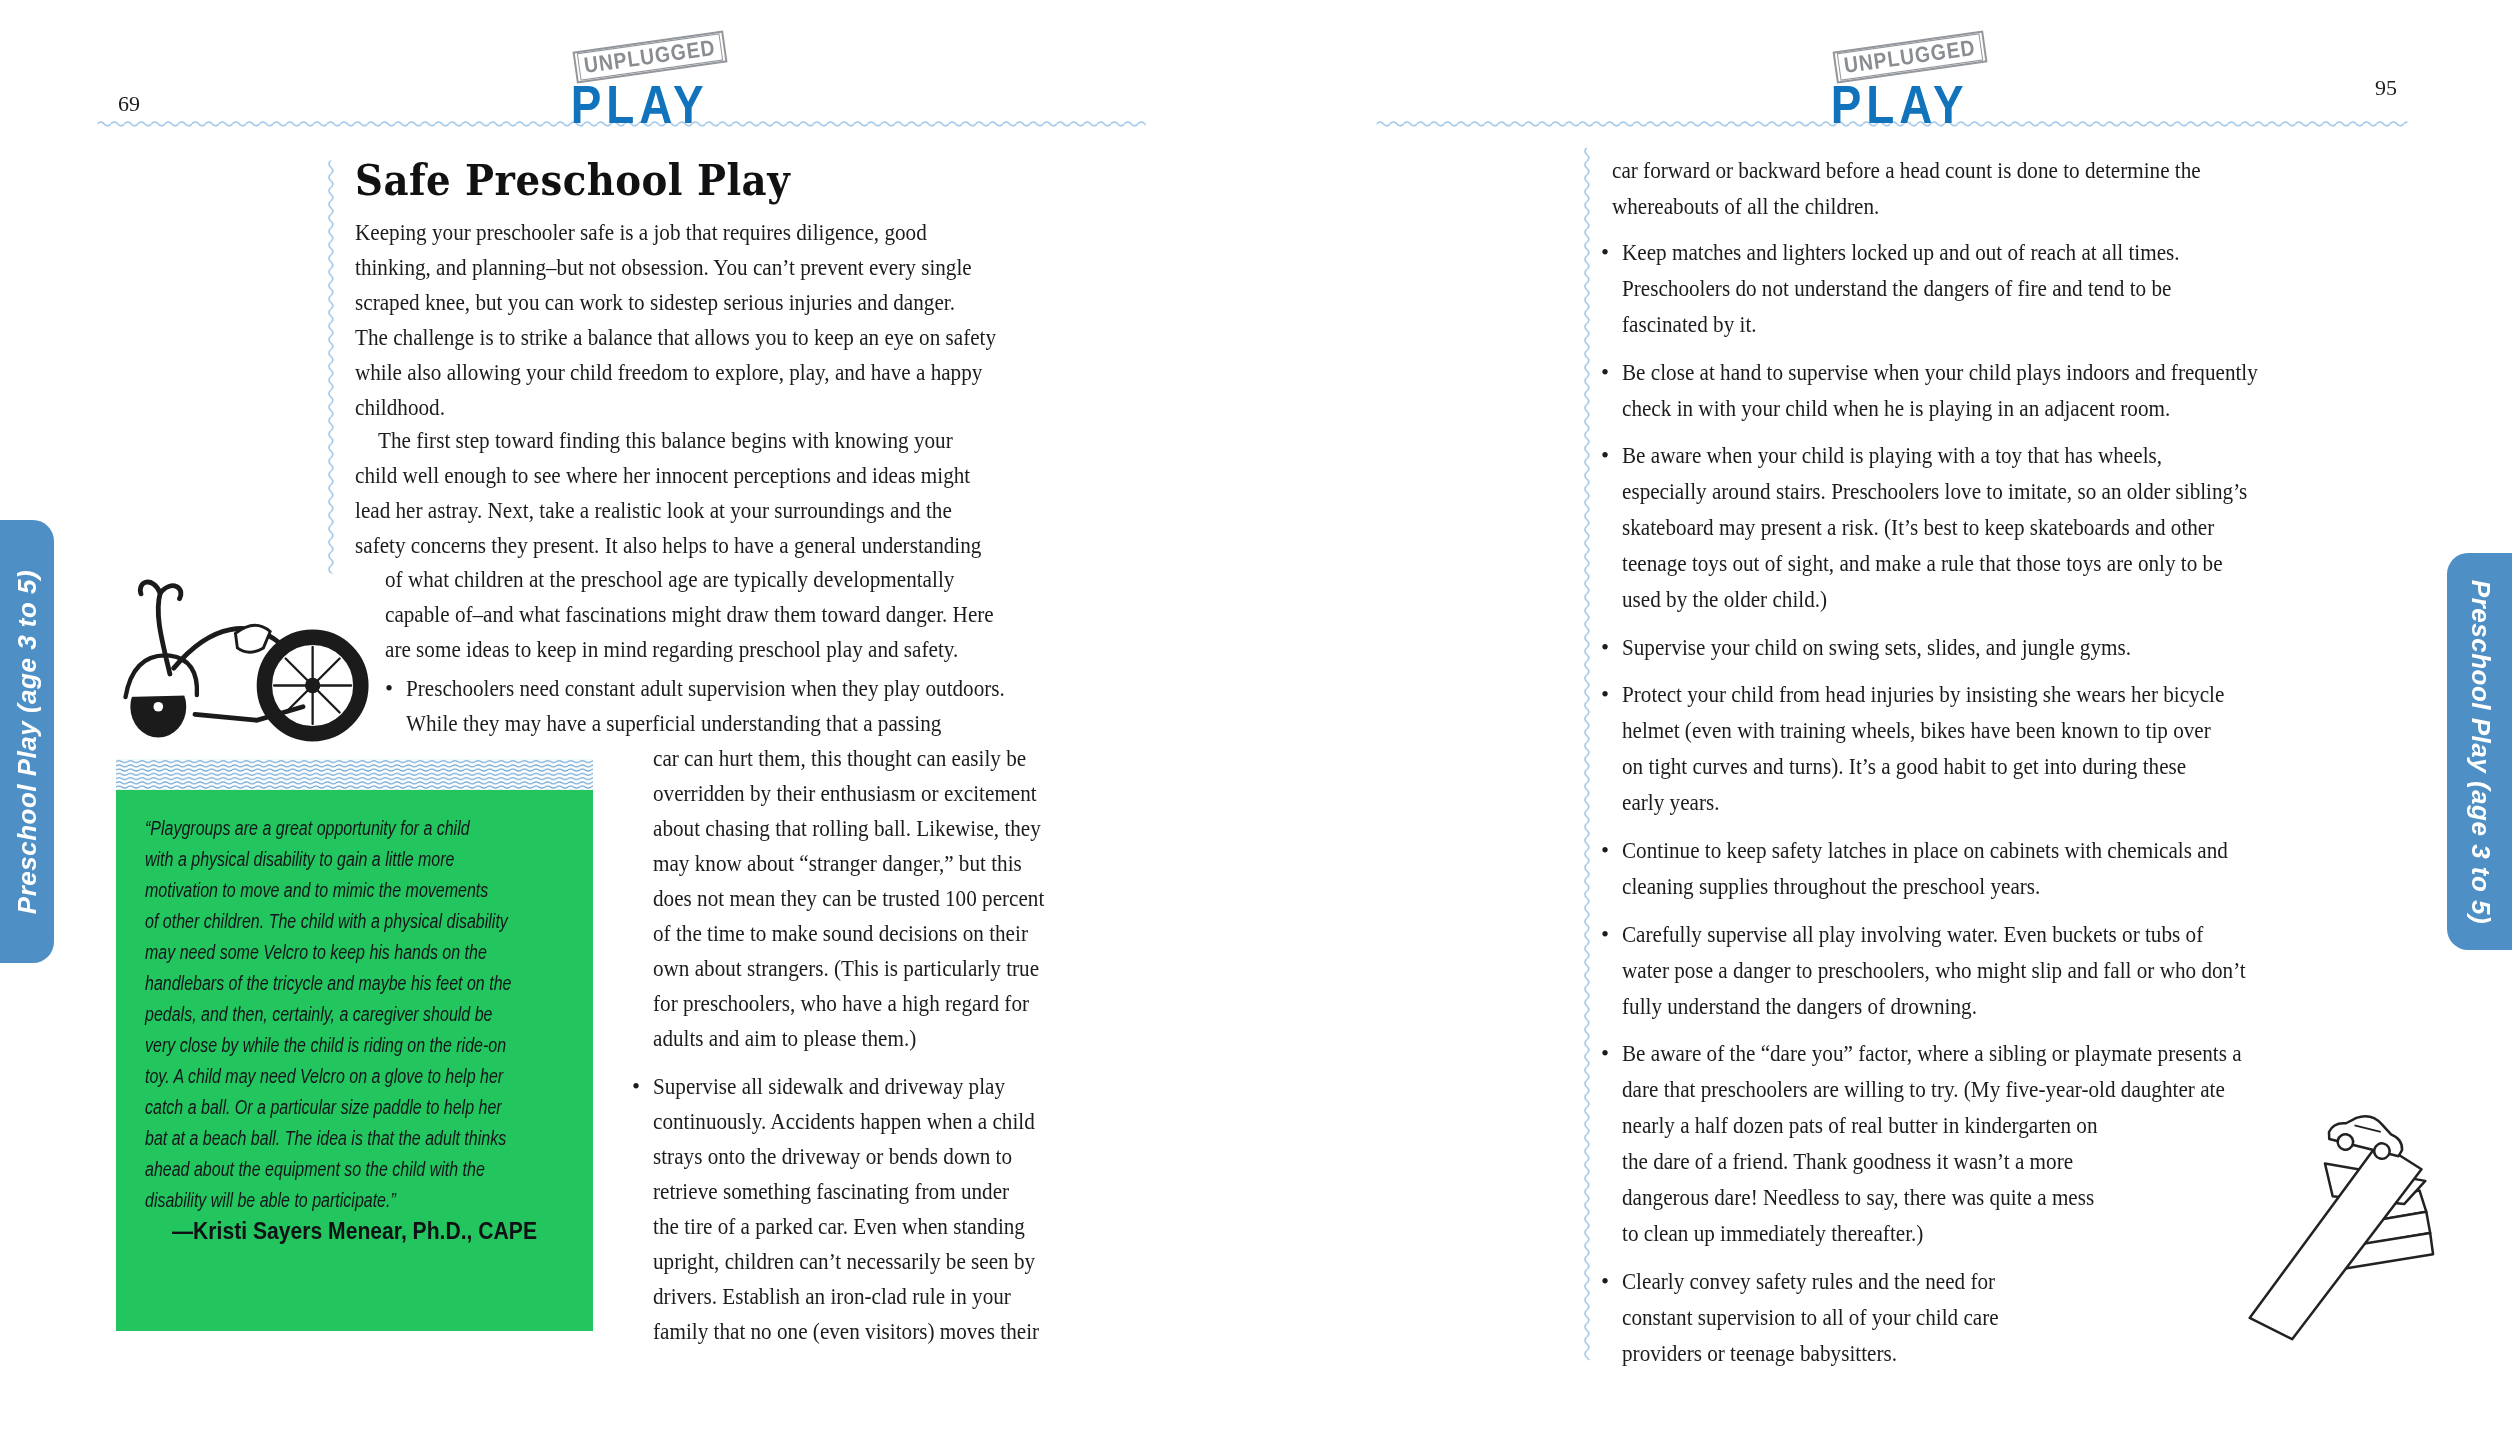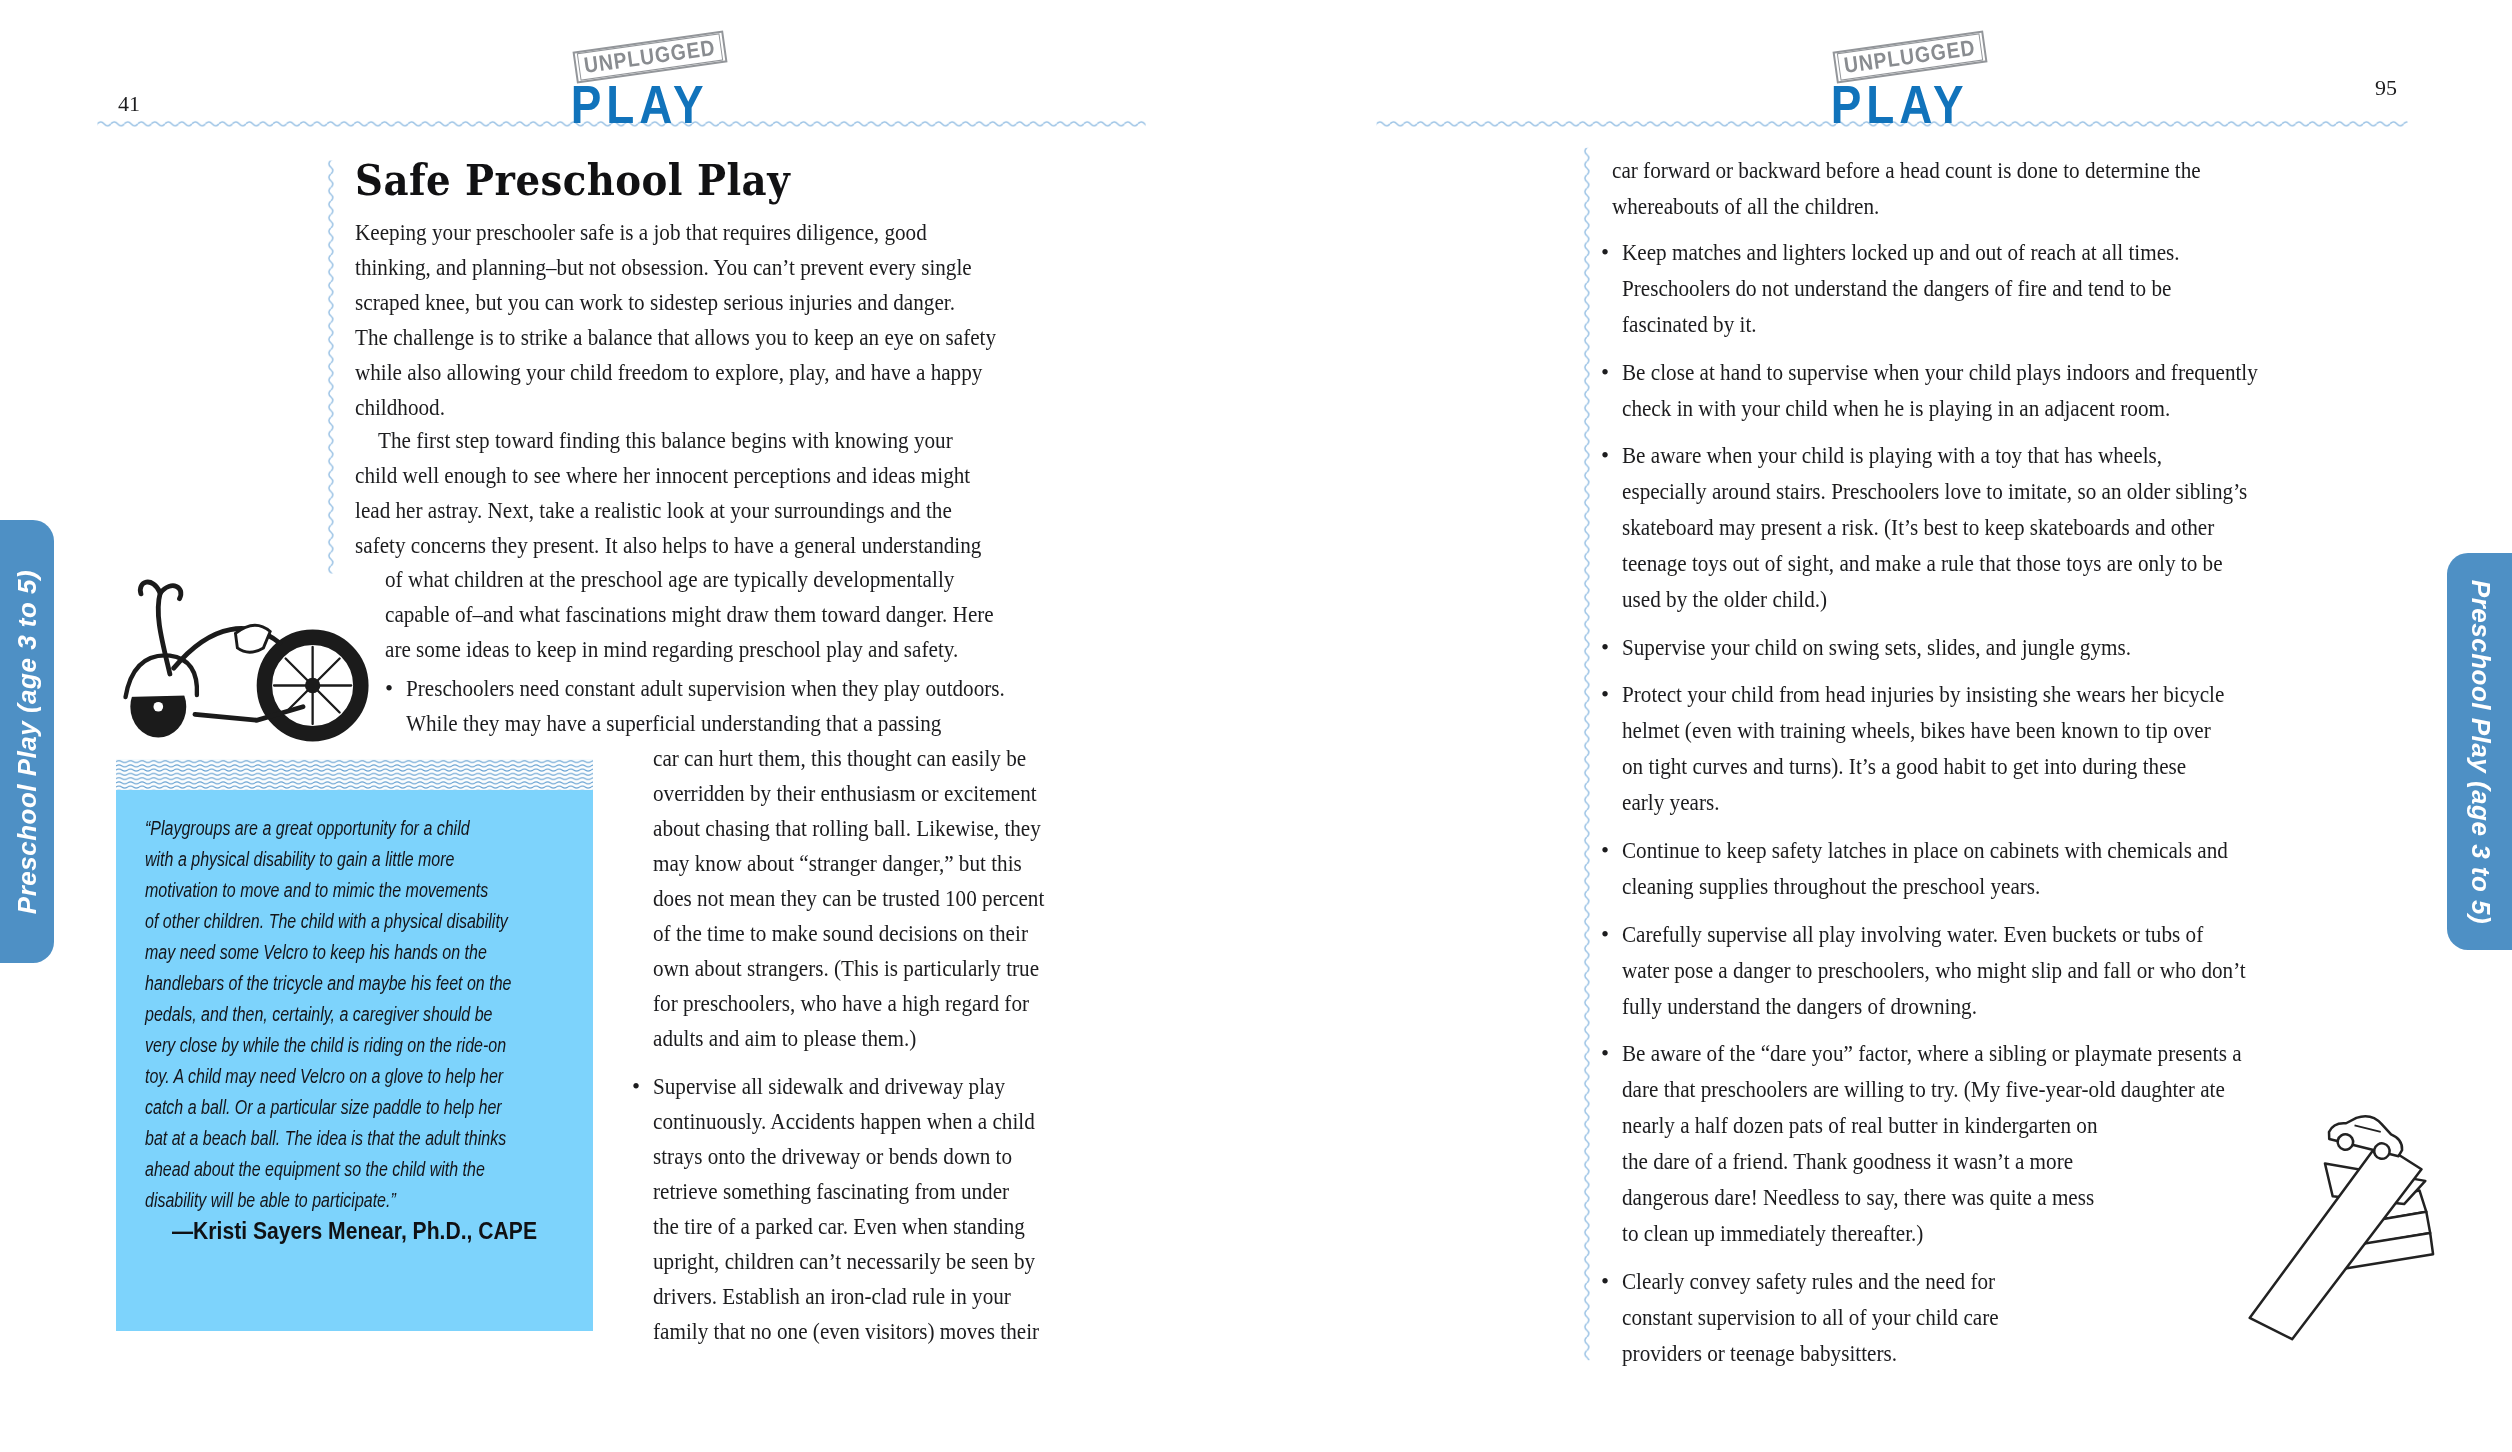--- a/index.html
+++ b/index.html
@@ -24,21 +24,21 @@
   .marker{position:absolute;font:23px "Liberation Serif",serif;line-height:35px;color:#1c1c1e;}
   .heading{position:absolute;font:bold 43px "DejaVu Serif",serif;color:#111113;
            white-space:nowrap;transform:scaleX(0.9);transform-origin:0 0;letter-spacing:0.5px;}
   
   .rbullets{position:absolute;left:1601px;top:235px;}
   .rb{position:relative;padding-left:21px;margin-bottom:11.6px;}
   .rb .bm{position:absolute;left:0;top:0;font:23px "Liberation Serif",serif;line-height:36px;color:#1c1c1e;}
   .rb .txt{white-space:nowrap;font-family:"Liberation Serif",serif;font-size:23px;line-height:36px;
            color:#1c1c1e;transform:scaleX(0.92);transform-origin:0 0;}
   
-  .qbox{position:absolute;left:116px;top:759px;width:477px;height:572px;background:#7dd3fc;}
+  .qbox{position:absolute;left:116px;top:759px;width:477px;height:572px;background:#22c55e;}
   .qband{position:absolute;top:0;left:0;}
   .qlines{position:absolute;left:29px;top:54px;white-space:nowrap;
           font:italic 20px "Liberation Sans",sans-serif;line-height:31px;color:#14151a;
           transform:scaleX(0.8);transform-origin:0 0;}
   .attr{position:absolute;left:0;top:458px;width:100%;text-align:center;white-space:nowrap;
         font:bold 24px "Liberation Sans",sans-serif;color:#101114;
         transform:scaleX(0.88);transform-origin:50% 50%;}
   .affil{position:absolute;right:23px;top:497px;text-align:right;
          font:17.4px "Liberation Sans",sans-serif;line-height:29px;color:#1b1c20;}
   
@@ -63,21 +63,21 @@
       </pattern>
       <pattern id="vwave" width="9" height="14" patternUnits="userSpaceOnUse">
         <path d="M5 0 Q1 3.5 5 7 T5 14" fill="none" stroke="#9cc3e5" stroke-width="1.6"></path>
       </pattern>
       <pattern id="boxwave" width="12" height="4.4" patternUnits="userSpaceOnUse">
         <path d="M0 2.6 Q3 0.6 6 2.6 T12 2.6" fill="none" stroke="#5e9ccf" stroke-width="1.1"></path>
       </pattern>
     </defs>
   </svg>
 
-  <div class="pagenum" style="left:118px;top:91px;">41</div>
+  <div class="pagenum" style="left:118px;top:91px;">69</div>
 
   <svg class="abs" style="left:97px;top:119px;" width="1049" height="8.7" viewBox="0 0 1086 9">
     <rect width="1086" height="9" fill="url(#hwave)"></rect>
   </svg>
 
   <div class="logo" style="left:572px;top:41px;">
     <div class="play">PLAY</div>
     <div class="stamp">
       <div class="stamp-inner">UNPLUGGED</div>
     </div>

